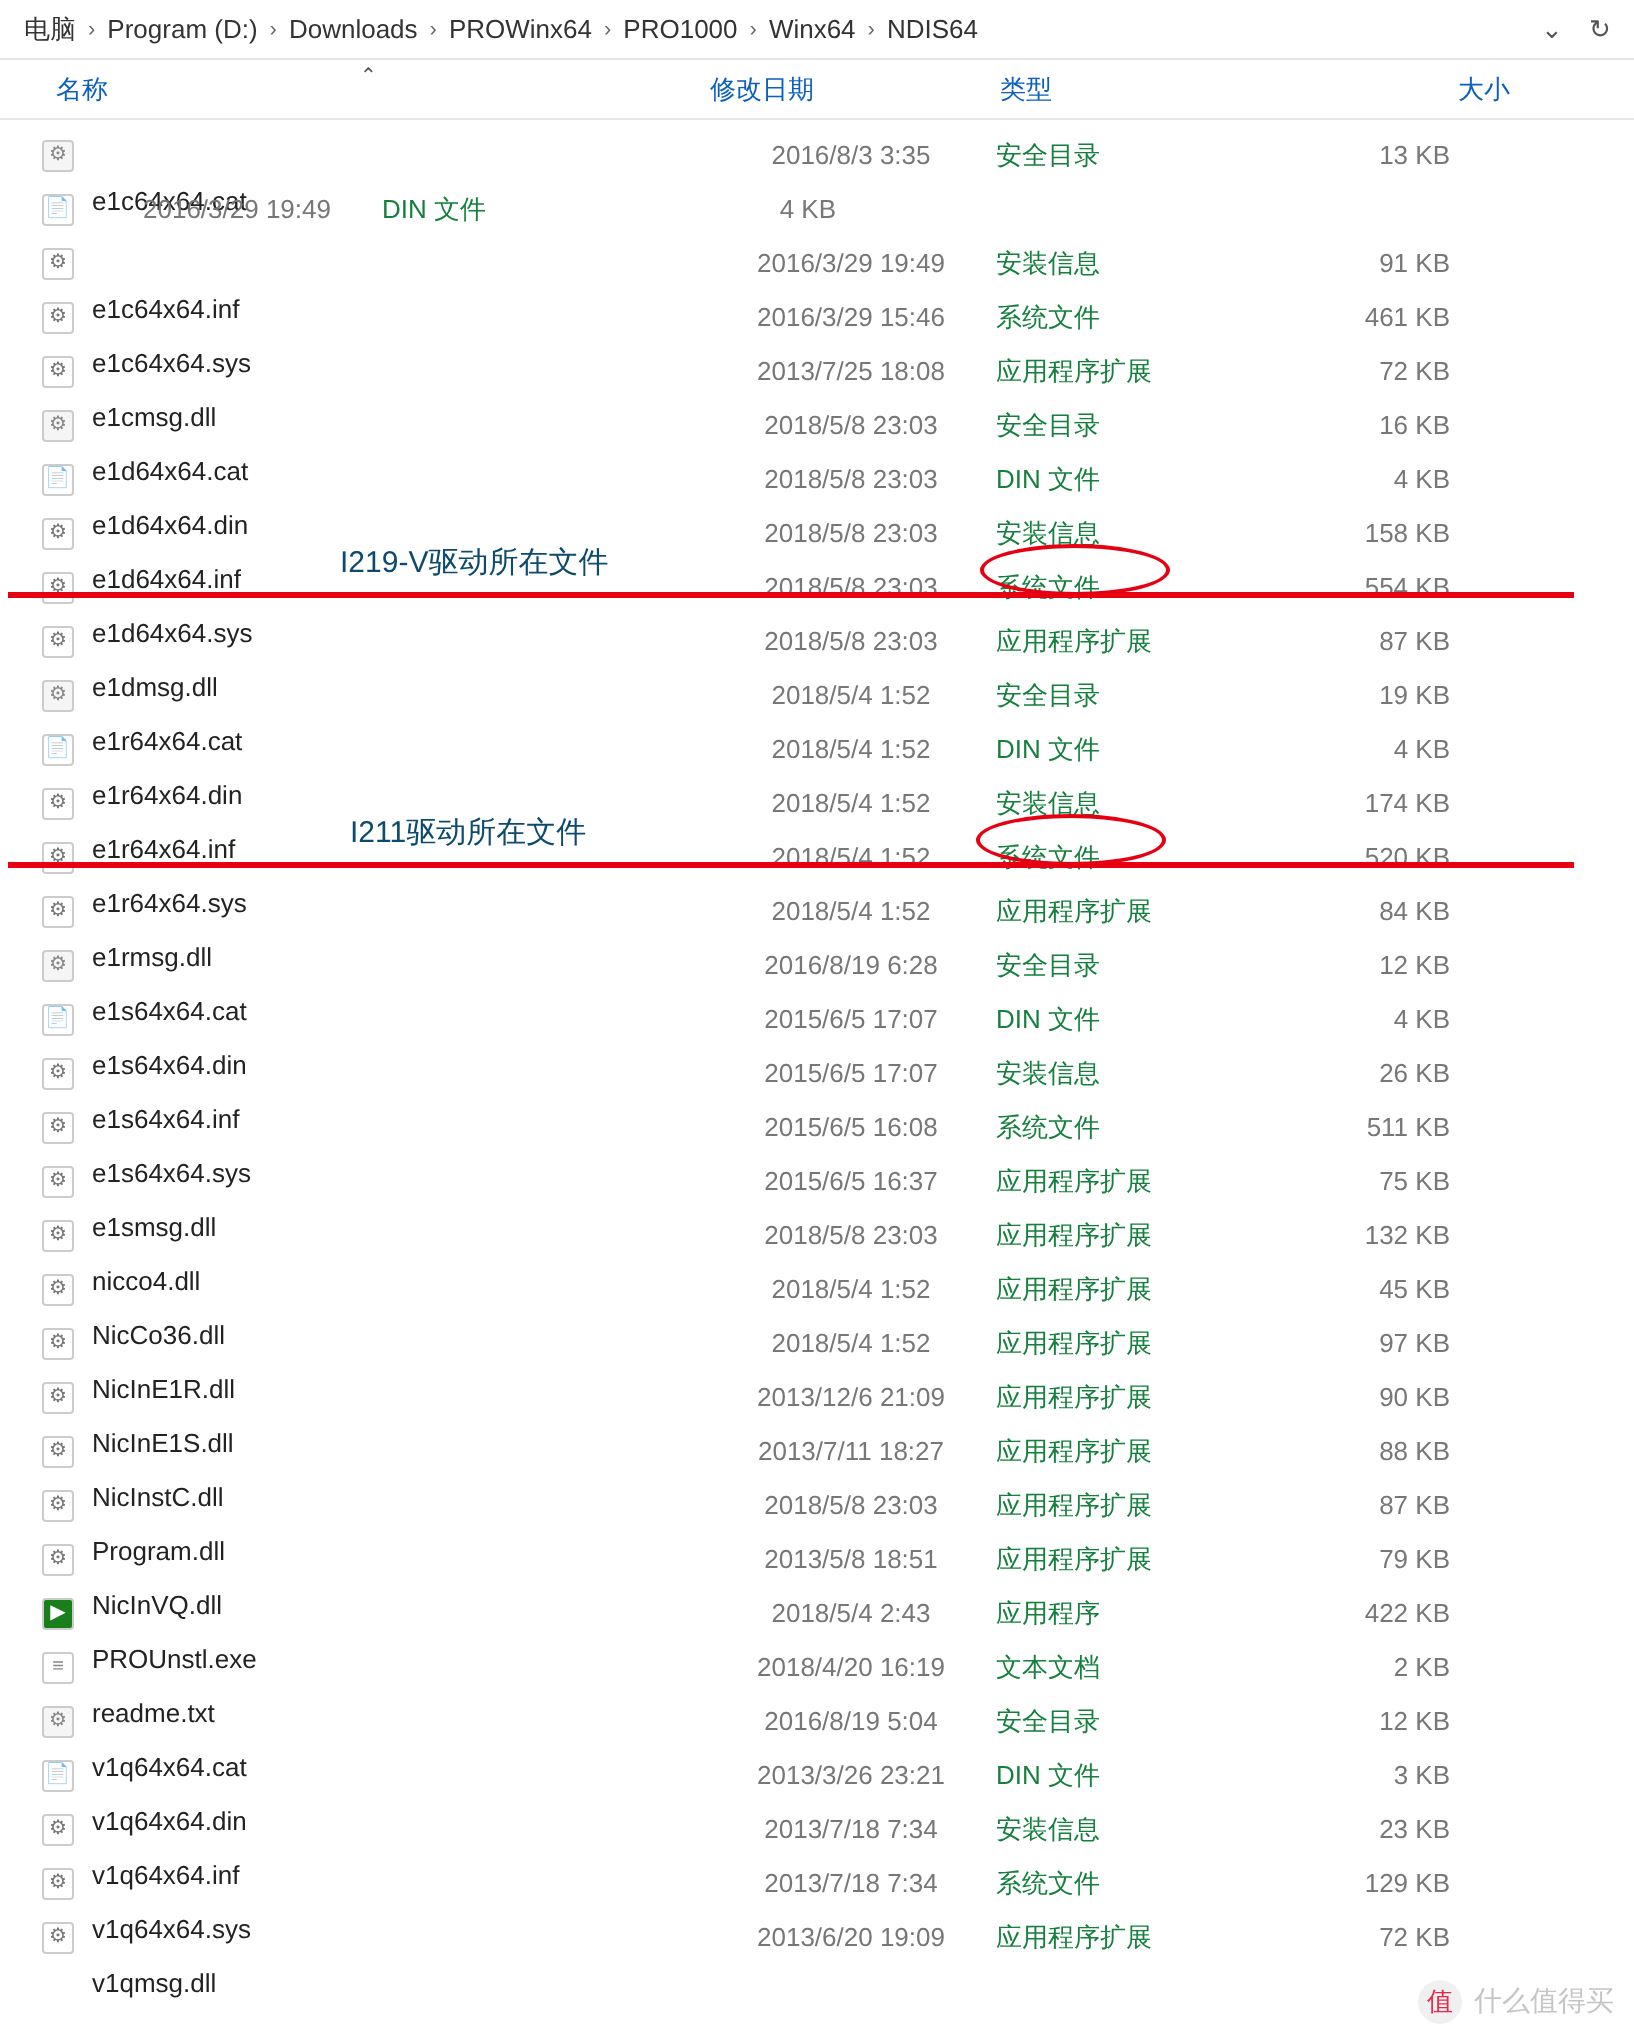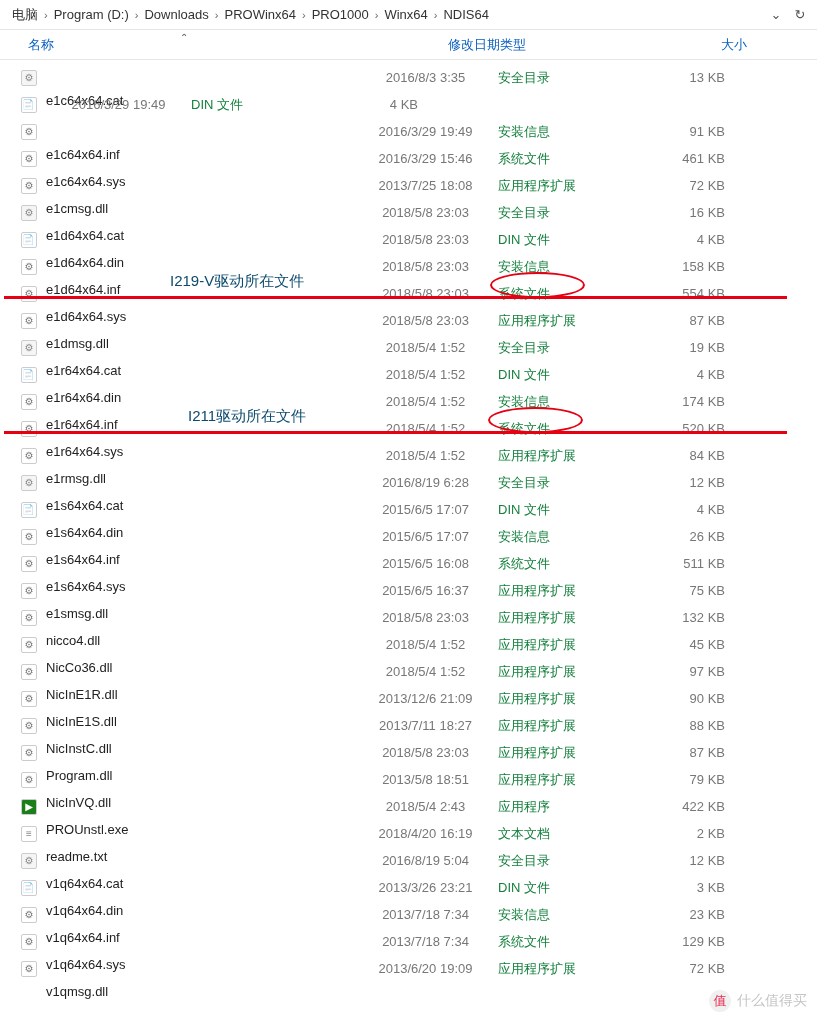--- a/index.html
+++ b/index.html
@@ -30,23 +30,23 @@
     display: flex;
     height: 30px;
     align-items: center;
     border-bottom: 1px solid #e5e5e5;
     color: #0a5fbf;
     font-size: 13px;
     padding-left: 20px;
     position: relative;
   }
   .col-name { width: 335px; padding-left: 8px; }
-  .col-date { width: 145px; text-align: right; }
+  .col-date { width: 145px; }
   .col-type { width: 155px; }
-  .col-size { width: 100px; text-align: center; margin-left: 29px; }
+  .col-size { width: 100px; text-align: right; }
   .sort-arrow {
     position: absolute;
     left: 180px;
     top: 2px;
     font-size: 10px;
     color: #555;
   }
   .headers > div { cursor: default; }
 
   .file-list { padding-top: 4px; }
@@ -449,20 +449,20 @@
       <span class="fdate">2013/6/20 19:09</span>
       <span class="ftype">应用程序扩展</span>
       <span class="fsize">72 KB</span>
     </div>
   </div>
 
 <div class="annotation" style="left:170px; top:272px;">I219-V驱动所在文件</div>
 <div class="ellipse" style="left:490px; top:272px;"></div>
 <div class="redline" style="top:296px;"></div>
 
-<div class="annotation" style="left:188px; top:407px;">I211驱动所在文件</div>
+<div class="annotation" style="left:175px; top:407px;">I211驱动所在文件</div>
 <div class="ellipse" style="left:488px; top:407px;"></div>
 <div class="redline" style="top:431px;"></div>
 
 <div class="watermark">
   <span class="logo">值</span>
   <span>什么值得买</span>
 </div>
 
 </body></html>

